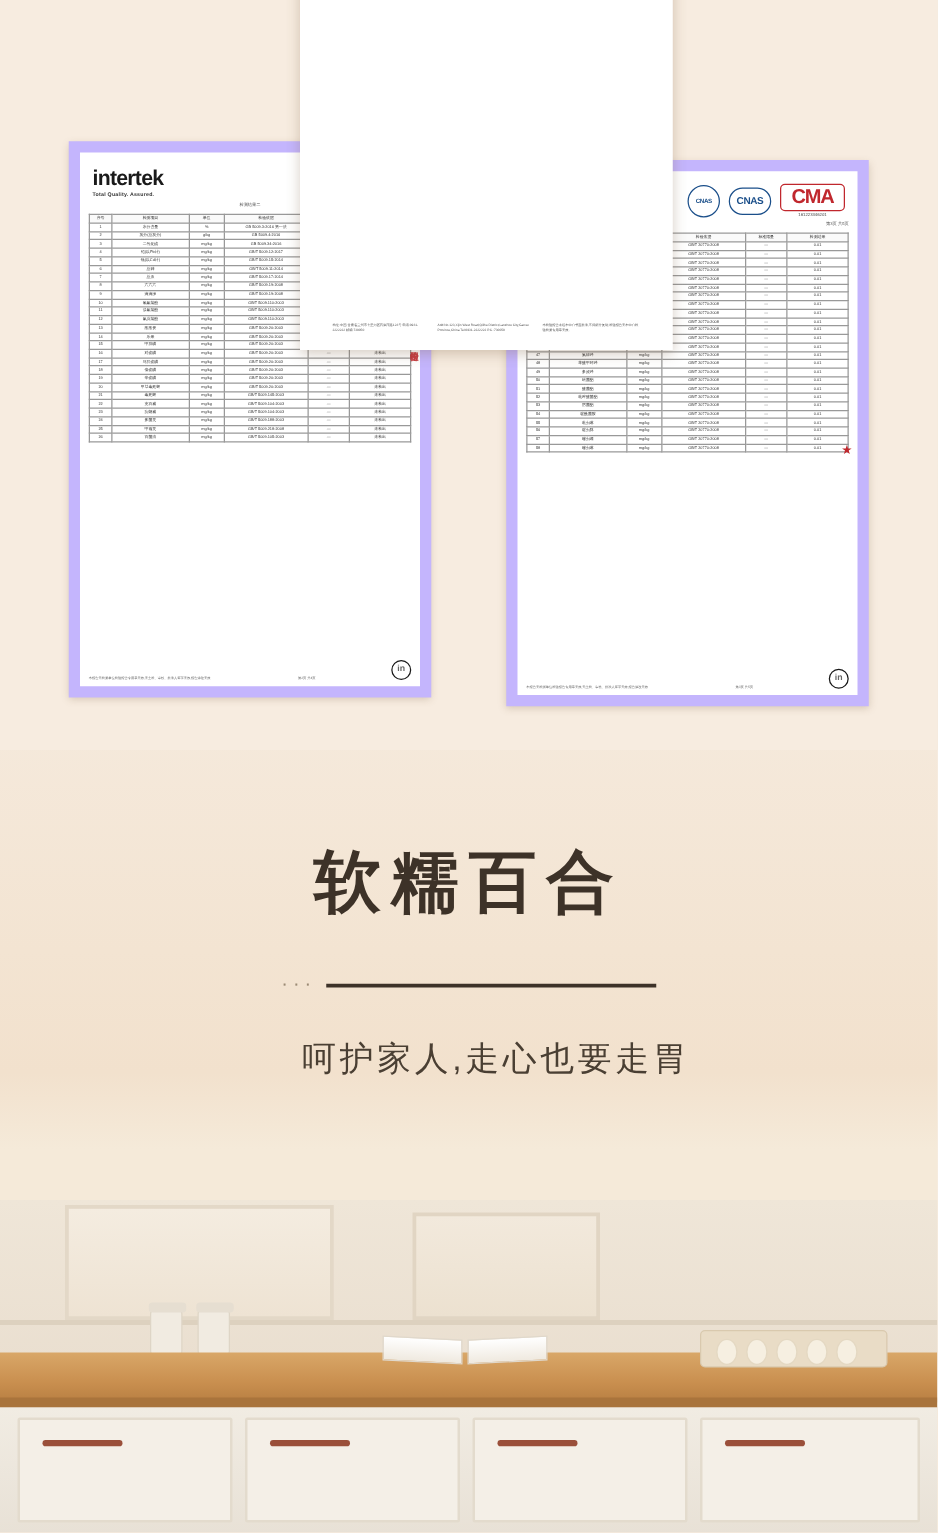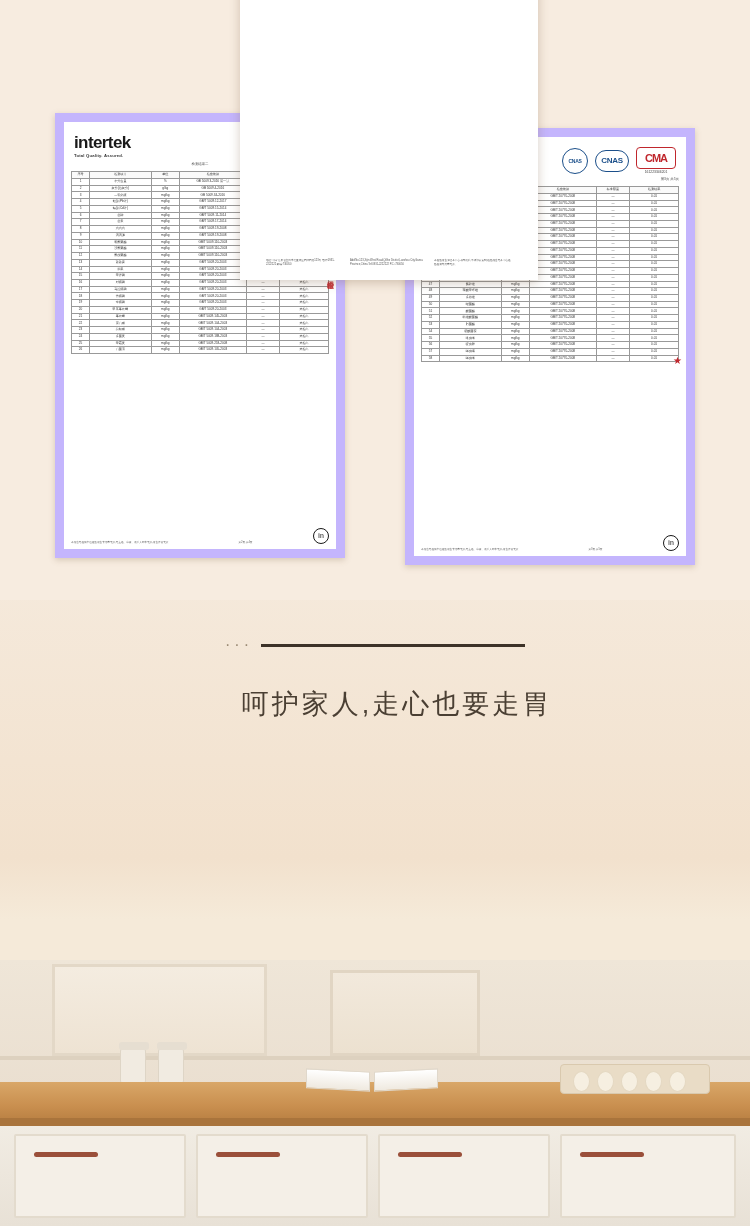--- a/index.html
+++ b/index.html
@@ -90,21 +90,21 @@
     font-size: 8px; font-weight: bold; color: #1b4f8a;
     letter-spacing: -0.3px;
     background: #fff;
   }
   .seal.round {
     width: 26px; height: 26px; border-radius: 50%;
     border: 1.4px solid #1b4f8a; font-size: 5px; flex-direction: column;
   }
   .seal.cma {
     border-color: #c0272d; color: #c0272d; border-radius: 4px;
-    width: 40px; height: 22px; font-size: 11px; letter-spacing: -1px;
+    width: 52px; height: 22px; font-size: 16px; letter-spacing: -1px;
   }
   .seal-caption {
     font-size: 3.4px; color: #444; text-align: center; margin-top: 1px;
   }
   .seal-wrap { display: flex; flex-direction: column; align-items: center; }
   .doc-sub {
     text-align: center;
     font-size: 3.4px;
     color: #555;
     margin-bottom: 5px;
@@ -813,20 +813,21 @@
 P.C.:730050</div>
           <div>本检验报告未经本中心书面批准,不得部分复制;检验报告无本中心检验检测专用章无效。</div>
         </div>
 
       </div>
     </div>
 
   </div>
 
   <div class="headline">
+    <div class="h-main">软糯百合</div>
     <div class="divider">
       <span class="dots">···</span>
       <span class="line"></span>
     </div>
     <div class="h-sub">呵护家人,走心也要走胃</div>
   </div>
 
   <div class="kitchen">
     <div class="k-wall"></div>
     <div class="k-window"></div>

